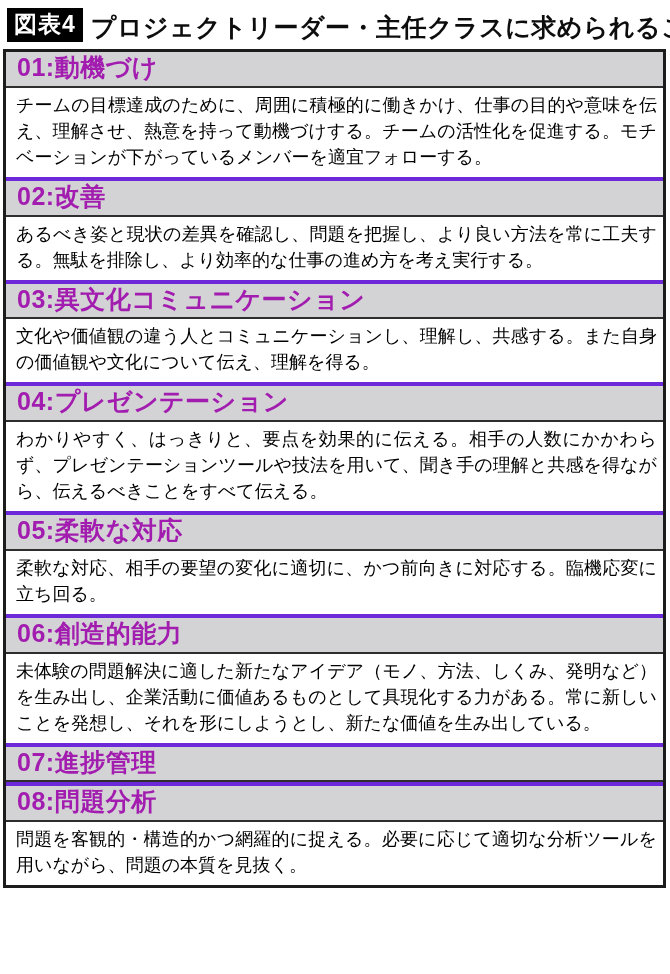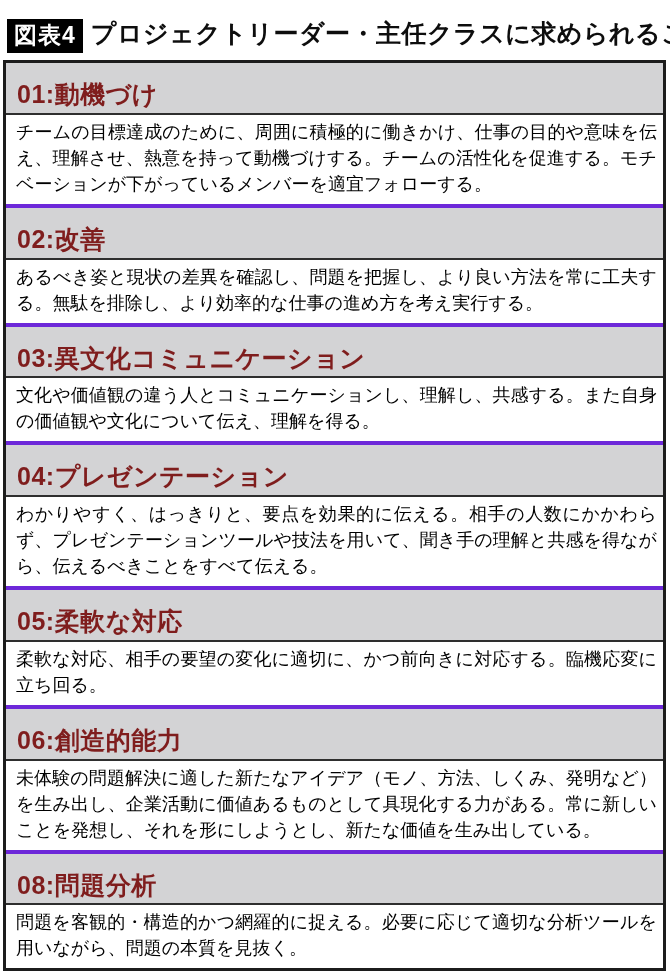--- a/index.html
+++ b/index.html
@@ -9,22 +9,22 @@
   body {
     width: 670px;
     height: 974px;
     background: #ffffff;
     overflow: hidden;
     font-family: "Liberation Sans", "DejaVu Sans", sans-serif;
     -webkit-font-smoothing: antialiased;
   }
   .figure-header {
     display: flex;
-    align-items: flex-start;
-    padding: 19px 4px 7px 7px;
+    align-items: flex-end;
+    padding: 8px 4px 7px 7px;
   }
   .figure-badge {
     flex: 0 0 auto;
     background: #000000;
     color: #ffffff;
     font-weight: 700;
     font-size: 23px;
     line-height: 1;
     padding: 5px 7px 6px 7px;
     letter-spacing: 1px;
@@ -39,25 +39,25 @@
     letter-spacing: 0.5px;
   }
   .req-table {
     margin: 0 4px 0 3px;
     border: 3px solid #1c1c1c;
     background: #ffffff;
   }
   .section-header {
     background: #d3d3d5;
     border-bottom: 2px solid #2e2e2e;
-    padding: 17px 10px 4px 11px;
+    padding: 1px 10px 4px 11px;
     font-size: 25px;
     font-weight: 700;
     line-height: 1.15;
-    color: #7f1d1d;
+    color: #a21caf;
     letter-spacing: 0.5px;
   }
   .section:not(:first-child) .section-header {
     border-top: 4px solid #6d28d9;
   }
   .section-body {
     padding: 4px 6px 7px 10px;
     font-size: 18px;
     line-height: 26px;
     color: #000000;
@@ -101,20 +101,21 @@
       <div class="section-header">05:柔軟な対応</div>
       <div class="section-body">柔軟な対応、相手の要望の変化に適切に、かつ前向きに対応する。臨機応変に立ち回る。</div>
     </section>
 
     <section class="section">
       <div class="section-header">06:創造的能力</div>
       <div class="section-body">未体験の問題解決に適した新たなアイデア（モノ、方法、しくみ、発明など）を生み出し、企業活動に価値あるものとして具現化する力がある。常に新しいことを発想し、それを形にしようとし、新たな価値を生み出している。</div>
     </section>
 
     <section class="section">
+      <div class="section-header">07:進捗管理</div>
     </section>
 
     <section class="section">
       <div class="section-header">08:問題分析</div>
       <div class="section-body">問題を客観的・構造的かつ網羅的に捉える。必要に応じて適切な分析ツールを用いながら、問題の本質を見抜く。</div>
     </section>
 
   </div>
 </div>
 

